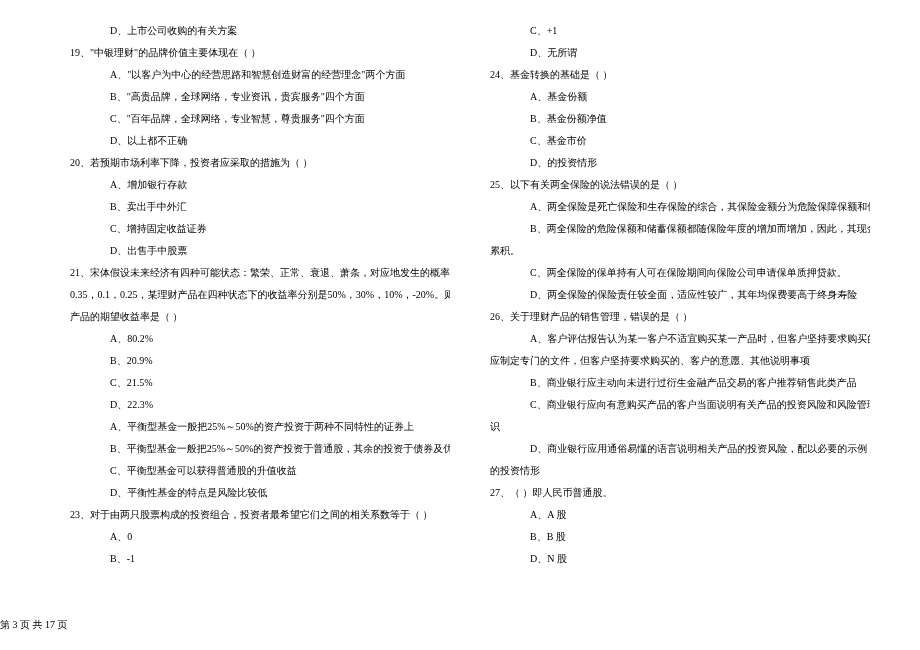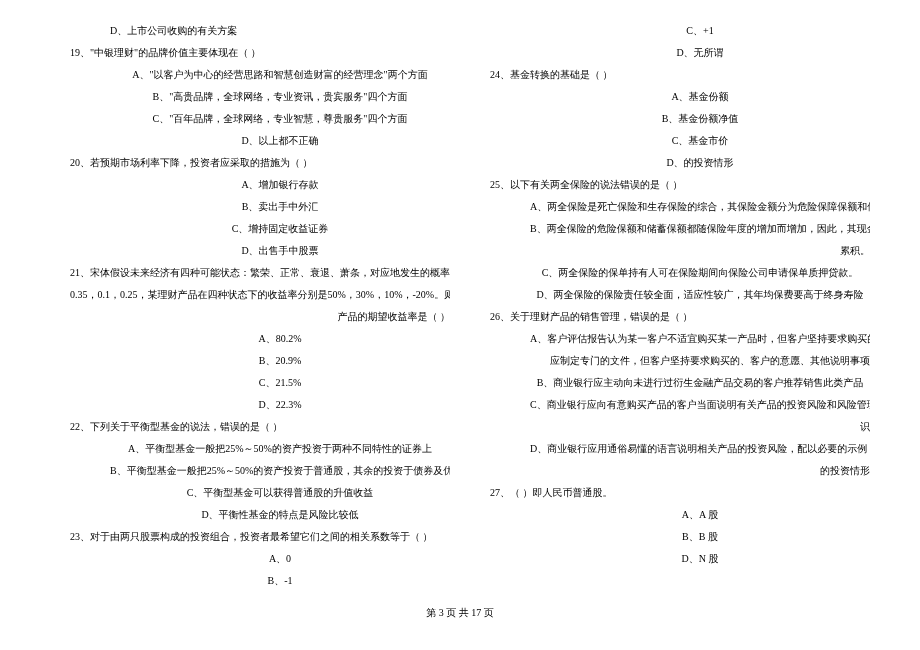--- a/index.html
+++ b/index.html
@@ -31,31 +31,28 @@
       overflow: hidden;
     }
     .indent-d {
       padding-left: 60px;
     }
     .indent-q {
       padding-left: 20px;
     }
     .indent-opt {
       padding-left: 60px;
-      text-align: center;
     }
     .indent-cont {
       padding-left: 20px;
-      text-align: right;
     }
     .footer {
       position: absolute;
-      bottom: 30px;
+      bottom: 18px;
       width: 100%;
-      text-align: center;
       font-size: 10px;
     }
   </style>
 </head>
 <body>
 
 <div class="content">
   <div class="column" id="left-col">
       <div class="line indent-d">D、上市公司收购的有关方案</div>
       <div class="line indent-q">19、"中银理财"的品牌价值主要体现在（    ）</div>
@@ -68,21 +65,20 @@
       <div class="line indent-opt">B、卖出手中外汇</div>
       <div class="line indent-opt">C、增持固定收益证券</div>
       <div class="line indent-opt">D、出售手中股票</div>
       <div class="line indent-q">21、宋体假设未来经济有四种可能状态：繁荣、正常、衰退、萧条，对应地发生的概率是0.3，</div>
       <div class="line indent-cont">0.35，0.1，0.25，某理财产品在四种状态下的收益率分别是50%，30%，10%，-20%。则该理财</div>
       <div class="line indent-cont">产品的期望收益率是（    ）</div>
       <div class="line indent-opt">A、80.2%</div>
       <div class="line indent-opt">B、20.9%</div>
       <div class="line indent-opt">C、21.5%</div>
       <div class="line indent-opt">D、22.3%</div>
-      <div class="line indent-q">22、下列关于平衡型基金的说法，错误的是（    ）</div>
       <div class="line indent-opt">A、平衡型基金一般把25%～50%的资产投资于两种不同特性的证券上</div>
       <div class="line indent-opt">B、平衡型基金一般把25%～50%的资产投资于普通股，其余的投资于债券及优先股</div>
       <div class="line indent-opt">C、平衡型基金可以获得普通股的升值收益</div>
       <div class="line indent-opt">D、平衡性基金的特点是风险比较低</div>
       <div class="line indent-q">23、对于由两只股票构成的投资组合，投资者最希望它们之间的相关系数等于（    ）</div>
       <div class="line indent-opt">A、0</div>
       <div class="line indent-opt">B、-1</div>
     </div>
   <div class="column" id="right-col">
       <div class="line indent-opt">C、+1</div>

